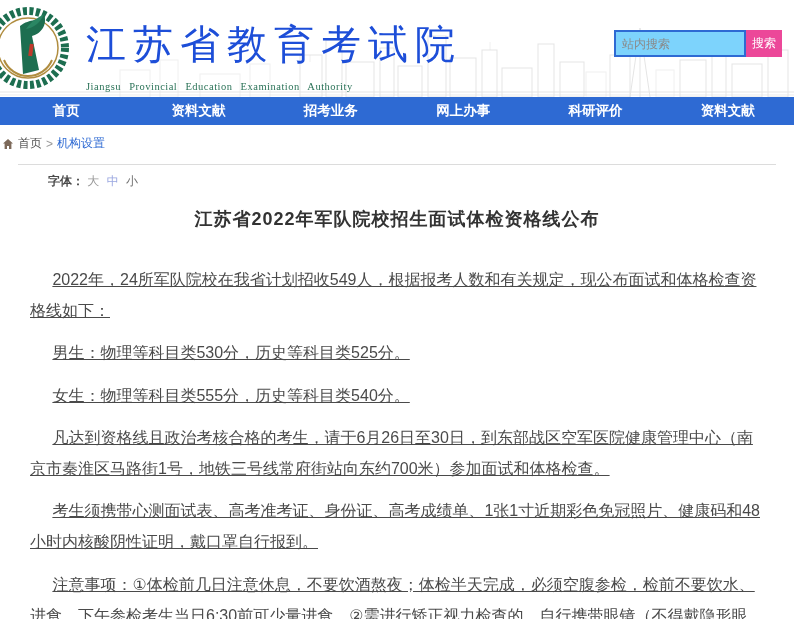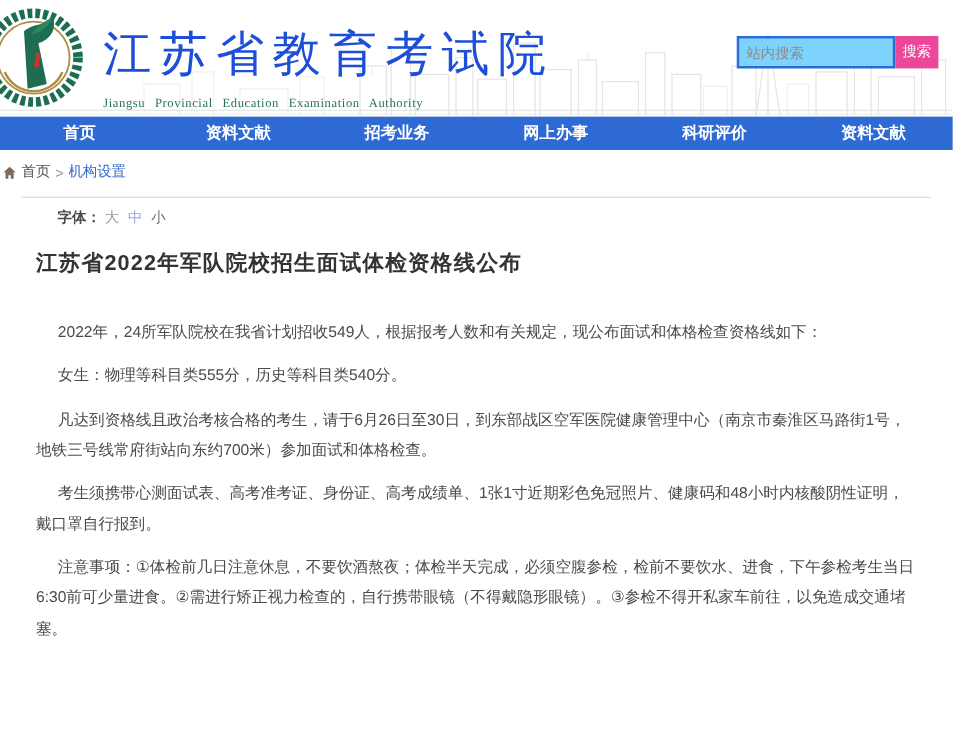--- a/index.html
+++ b/index.html
@@ -35,23 +35,23 @@
   
   .divider { margin:8px 18px 0 18px; border-top:1px solid #dcdcdc; }
   .fontsize { padding:8px 1px 0 48px; font-size:12px; color:#555; }
   .fontsize .lbl { color:#4a4a4a; font-weight:bold; }
   .fs-opt { cursor:pointer; margin-right:4px; }
   .fs-big { color:#9a9a9a; }
   .fs-mid { color:#9aa7e0; }
   .fs-sml { color:#6f6f6f; }
 
   .article { padding:17px 30px 0 30px; color:#4a4a4a; }
-  .article h1 { font-size:18px; color:#333; font-weight:bold; letter-spacing:1px; }
+  .article h1 { text-align:center; font-size:18px; color:#333; font-weight:bold; letter-spacing:1px; }
   .paras { margin-top:33px; }
-  .paras p { font-size:13px; line-height:1.95; text-indent:1.4em; margin-bottom:11px; color:#4a4a4a; }
+  .paras p { font-size:16px; line-height:1.95; text-indent:1.4em; margin-bottom:11px; color:#4a4a4a;text-decoration:underline; }
 </style>
 </head>
 <body>
 
 <div class="header">
   <svg class="sketch" viewBox="0 0 794 97">
     <g stroke="#cfcfcf" fill="none" stroke-width="1" opacity="0.55">
       <rect x="300" y="55" width="22" height="42"></rect>
       <rect x="326" y="40" width="16" height="57"></rect>
       <rect x="346" y="62" width="28" height="35"></rect>
@@ -133,19 +133,20 @@
   <span class="fs-opt fs-big">大</span>
   <span class="fs-opt fs-mid">中</span>
   <span class="fs-opt fs-sml">小</span>
 </div>
 
 <div class="article">
   <h1>江苏省2022年军队院校招生面试体检资格线公布</h1>
 
   <div class="paras">
     <p>2022年，24所军队院校在我省计划招收549人，根据报考人数和有关规定，现公布面试和体格检查资格线如下：</p>
+    <p>男生：物理等科目类530分，历史等科目类525分。</p>
     <p>女生：物理等科目类555分，历史等科目类540分。</p>
     <p>凡达到资格线且政治考核合格的考生，请于6月26日至30日，到东部战区空军医院健康管理中心（南京市秦淮区马路街1号，地铁三号线常府街站向东约700米）参加面试和体格检查。</p>
     <p>考生须携带心测面试表、高考准考证、身份证、高考成绩单、1张1寸近期彩色免冠照片、健康码和48小时内核酸阴性证明，戴口罩自行报到。</p>
     <p>注意事项：①体检前几日注意休息，不要饮酒熬夜；体检半天完成，必须空腹参检，检前不要饮水、进食，下午参检考生当日6:30前可少量进食。②需进行矫正视力检查的，自行携带眼镜（不得戴隐形眼镜）。③参检不得开私家车前往，以免造成交通堵塞。</p>
   </div>
 
 </div>
 
 </body></html>

